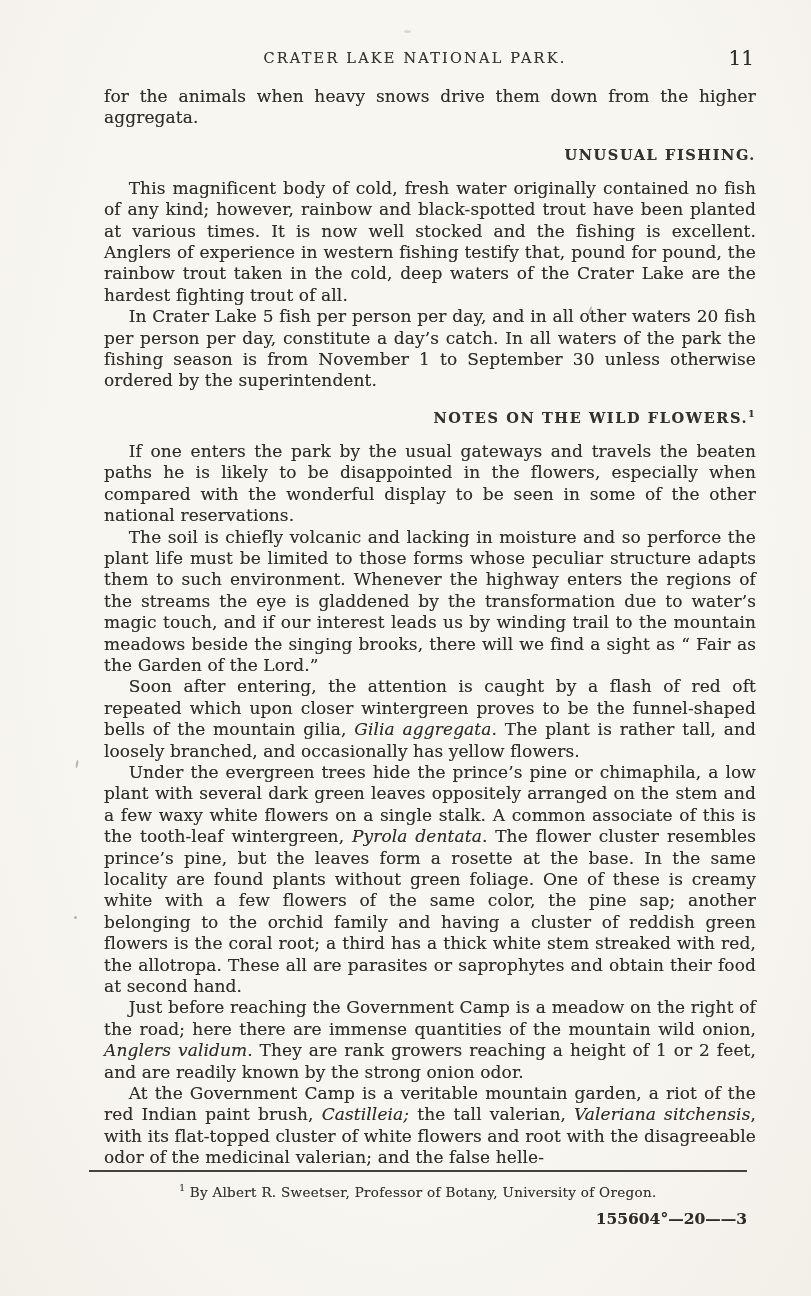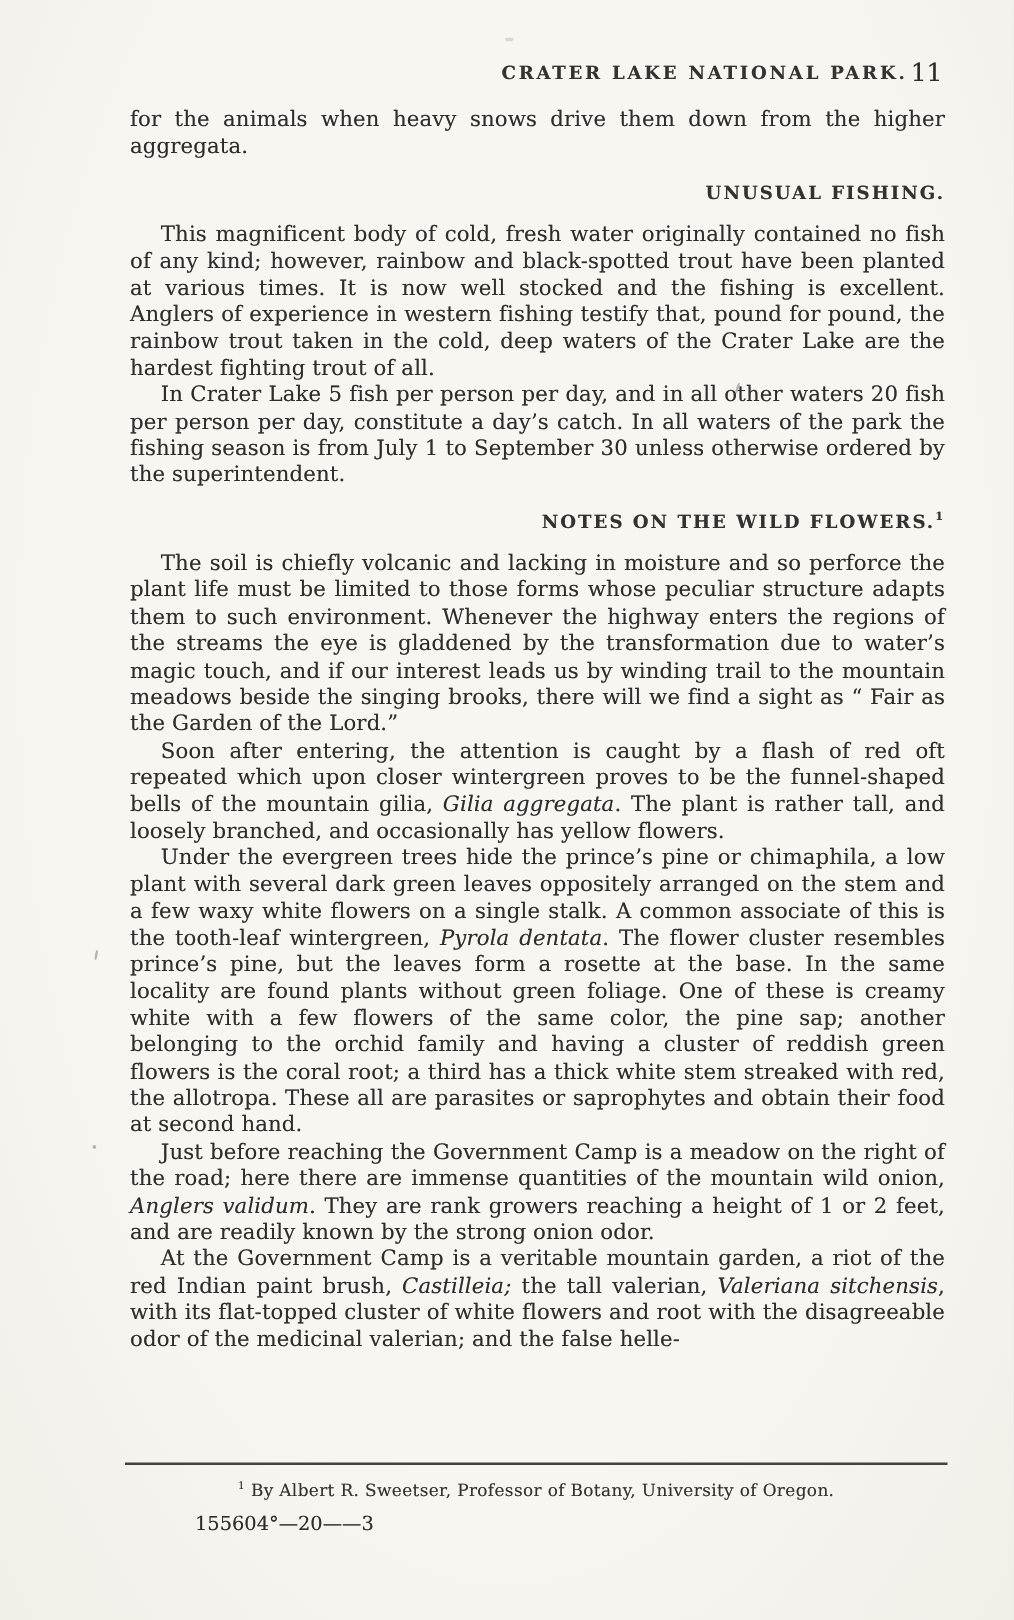--- a/index.html
+++ b/index.html
@@ -21,23 +21,23 @@
   }
   .text-block { width: 652px; }
 
   .header {
     position: relative;
     height: 22px;
     margin-bottom: 14px;
   }
   .running-title {
     display: block;
-    text-align: right;
+    text-align: center;
     font-size: 14.5px;
-    font-weight: bold;
+    font-weight: normal;
     letter-spacing: 2.2px;
     color: #35332f;
     padding-right: 30px;
   }
   .page-number {
     position: absolute;
     right: 2px;
     top: -4px;
     font-size: 20px;
     color: #2e2c29;
@@ -58,41 +58,42 @@
     margin: 17px 0 15px 0;
     text-align: right;
     font-size: 14.5px;
     font-weight: bold;
     letter-spacing: 1.6px;
     color: #34322e;
   }
 
   .footnote-block {
     position: absolute;
-    left: 100px;
+    left: 89px;
     top: 1170px;
     width: 658px;
   }
   .footnote-rule {
     border: 0;
     border-top: 2px solid #44423e;
     margin: 0 0 11px 0;
   }
   .footnote {
     margin: 0;
     text-align: center;
     font-size: 13.5px;
     letter-spacing: 0.3px;
     color: #34322e;
   }
   .signature {
     margin: 9px 0 0 56px;
-    text-align: left;
+    text-align: right;
     font-size: 15.5px;
     color: #2f2d2a;
+    font-weight: bold;
   }
 
   .speck {
     position: absolute;
     background: rgba(60,58,54,0.35);
     border-radius: 50%;
   }
   .speck.s1 { left: 404px; top: 30px; width: 7px; height: 3px; opacity: .45; }
   .speck.s2 { left: 589px; top: 306px; width: 2px; height: 9px; transform: rotate(18deg); }
   .speck.s3 { left: 76px;  top: 760px; width: 2px; height: 8px; transform: rotate(10deg); }
@@ -110,26 +111,27 @@
       <span class="page-number">11</span>
     </div>
 
     <p class="para">for the animals when heavy snows drive them down from the higher aggregata.</p>
 
     <h2 class="section-heading">
       <span>UNUSUAL FISHING.</span>
     </h2>
 
     <p class="para indent"><span>This magnificent body of cold, fresh water originally contained no fish of any kind; however, rainbow and black-spotted trout have been planted at various times.  It is now well stocked and the fishing is excellent.  Anglers of experience in western fishing testify that, pound for pound, the rainbow trout taken in the cold, deep waters of the Crater Lake are the hardest fighting trout of all.</span></p>
-    <p class="para indent"><span>In Crater Lake 5 fish per person per day, and in all other waters 20 fish per person per day, constitute a day’s catch.  In all waters of the park the fishing season is from July 1 to September 30 unless otherwise ordered by the superintendent.</span></p>
+    <p class="para indent"><span>In Crater Lake 5 fish per person per day, and in all other waters 20 fish per person per day, constitute a day’s catch.  In all waters of the park the fishing season is from November 1 to September 30 unless otherwise ordered by the superintendent.</span></p>
 
     <h2 class="section-heading">
       <span>NOTES ON THE WILD FLOWERS.</span><sup>1</sup>
     </h2>
 
+    <p class="para indent"><span>If one enters the park by the usual gateways and travels the beaten paths he is likely to be disappointed in the flowers, especially when compared with the wonderful display to be seen in some of the other national reservations.</span></p>
     <p class="para indent"><span>The soil is chiefly volcanic and lacking in moisture and so perforce the plant life must be limited to those forms whose peculiar structure adapts them to such environment.  Whenever the highway enters the regions of the streams the eye is gladdened by the transformation due to water’s magic touch, and if our interest leads us by winding trail to the mountain meadows beside the singing brooks, there will we find a sight as “ Fair as the Garden of the Lord.”</span></p>
     <p class="para indent"><span>Soon after entering, the attention is caught by a flash of red oft repeated which upon closer wintergreen proves to be the funnel-shaped bells of the mountain gilia, </span><em>Gilia aggregata</em><span>.  The plant is rather tall, and loosely branched, and occasionally has yellow flowers.</span></p>
     <p class="para indent"><span>Under the evergreen trees hide the prince’s pine or chimaphila, a low plant with several dark green leaves oppositely arranged on the stem and a few waxy white flowers on a single stalk.  A common associate of this is the tooth-leaf wintergreen, </span><em>Pyrola dentata</em><span>.  The flower cluster resembles prince’s pine, but the leaves form a rosette at the base.  In the same locality are found plants without green foliage.  One of these is creamy white with a few flowers of the same color, the pine sap; another belonging to the orchid family and having a cluster of reddish green flowers is the coral root; a third has a thick white stem streaked with red, the allotropa.  These all are parasites or saprophytes and obtain their food at second hand.</span></p>
     <p class="para indent"><span>Just before reaching the Government Camp is a meadow on the right of the road; here there are immense quantities of the mountain wild onion, </span><em>Anglers validum</em><span>.  They are rank growers reaching a height of 1 or 2 feet, and are readily known by the strong onion odor.</span></p>
     <p class="para indent"><span>At the Government Camp is a veritable mountain garden, a riot of the red Indian paint brush, </span><em>Castilleia;</em><span> the tall valerian, </span><em>Valeriana sitchensis</em><span>, with its flat-topped cluster of white flowers and root with the disagreeable odor of the medicinal valerian; and the false helle-</span></p>
 
   </div>
 
   <div class="footnote-block">
     <hr class="footnote-rule">

